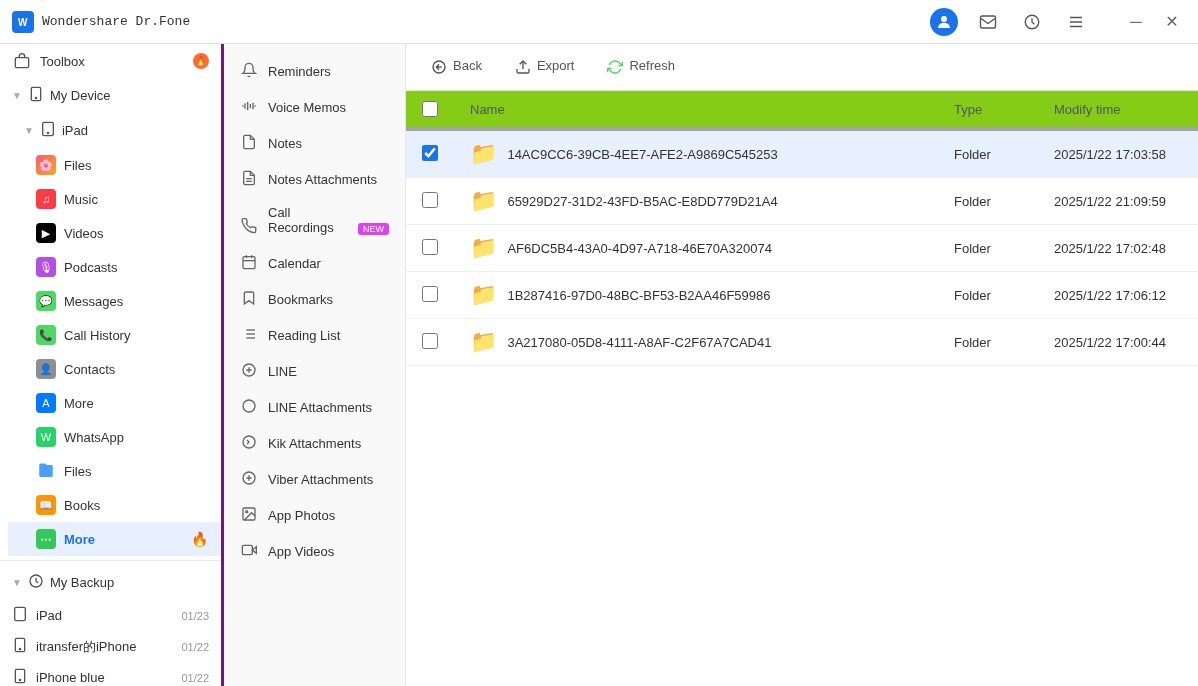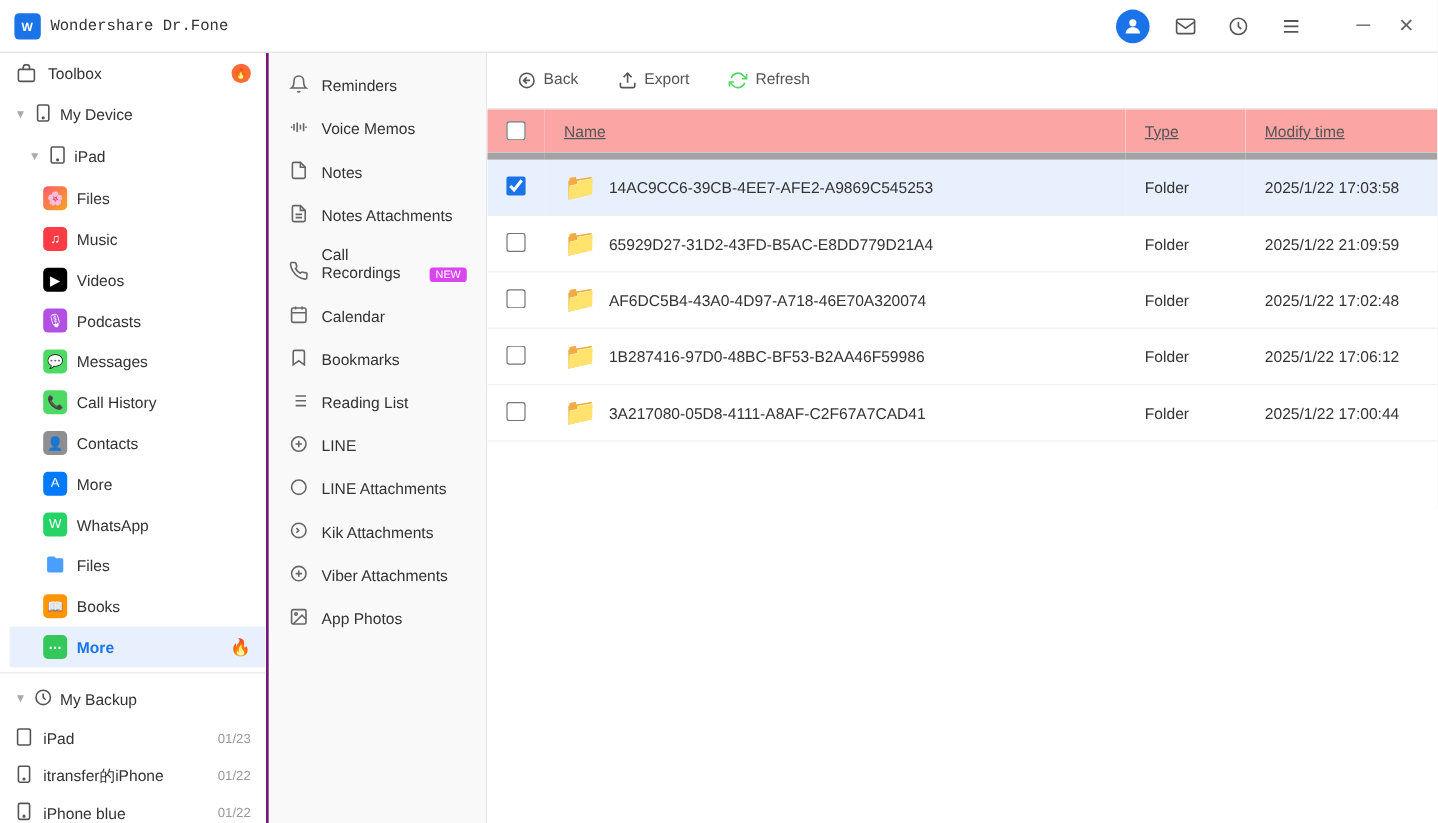--- a/index.html
+++ b/index.html
@@ -44,21 +44,21 @@
 
     
     .content { flex: 1; background: #fff; display: flex; flex-direction: column; overflow: hidden; }
     .content-toolbar { display: flex; align-items: center; padding: 10px 16px; gap: 16px; border-bottom: 1px solid #e8e8e8; flex-shrink: 0; }
     .toolbar-btn { display: flex; align-items: flex-start; gap: 5px; cursor: pointer; color: #555; font-size: 13px; padding: 4px 8px; border-radius: 4px; }
     .toolbar-btn .btn-icon { width: 18px; height: 18px; display: flex; align-items: center; justify-content: center; }
 
     
     .table-container { flex: 1; overflow-y: auto; }
     .table { width: 100%; border-collapse: collapse; }
-    .table thead th { padding: 10px 16px; text-align: left; font-size: 13px; font-weight: 500; color: #555; border-bottom: 6px solid #a3a3a3; background: #fca5a5; position: sticky; top: 0; text-decoration: underline; }
+    .table thead th { padding: 10px 16px; text-align: left; font-size: 13px; font-weight: 500; color: #555; border-bottom: 4px solid #a3a3a3; background: #84cc16; position: sticky; top: 0; }
     .table tbody tr { border-bottom: 1px solid #f0f0f0; }
     .table tbody tr.selected { background: #e8f0fe; }
     .table td { padding: 10px 16px; font-size: 13px; color: #333; }
     .folder-icon { color: #4a9eff; font-size: 22px; }
     .checkbox { width: 16px; height: 16px; cursor: pointer; accent-color: #1a73e8; }
     .th-checkbox { display: flex; align-items: center; }
     .name-col { min-width: 400px; }
     .type-col { width: 100px; }
     .modify-col { width: 160px; }
 
@@ -369,20 +369,29 @@
     </div>
     <div class="mid-item">
       <div class="mid-item-icon">
         <svg width="16" height="16" viewBox="0 0 24 24" fill="none" stroke="currentColor" stroke-width="2">
             <rect x="3" y="3" width="18" height="18" rx="2"></rect>
             <circle cx="8.5" cy="8.5" r="1.5"></circle>
             <polyline points="21 15 16 10 5 21"></polyline>
           </svg>
       </div>
       <span>App Photos</span>
+    </div>
+    <div class="mid-item">
+      <div class="mid-item-icon">
+        <svg width="16" height="16" viewBox="0 0 24 24" fill="none" stroke="currentColor" stroke-width="2">
+            <rect x="2" y="5" width="15" height="14" rx="2"></rect>
+            <polygon points="23 7 17 12 23 17 23 7"></polygon>
+          </svg>
+      </div>
+      <span>App Videos</span>
     </div>
     <div class="mid-item">
       <div class="mid-item-icon">
         
       </div>
 
     </div>
 
   </div>
 

